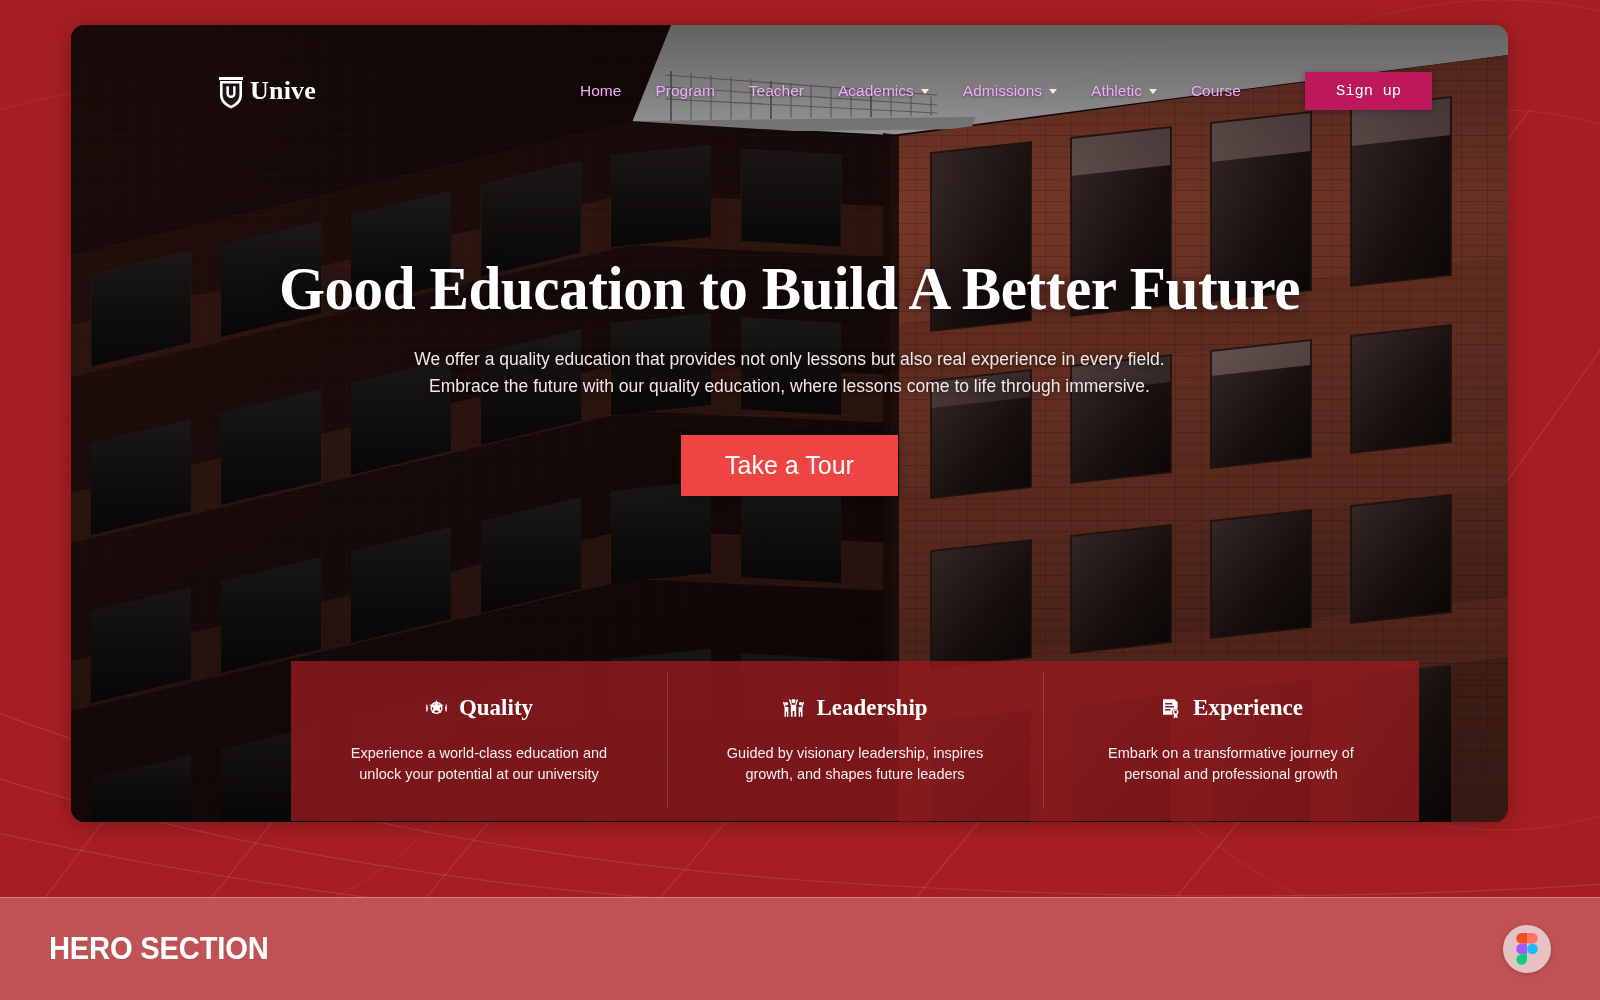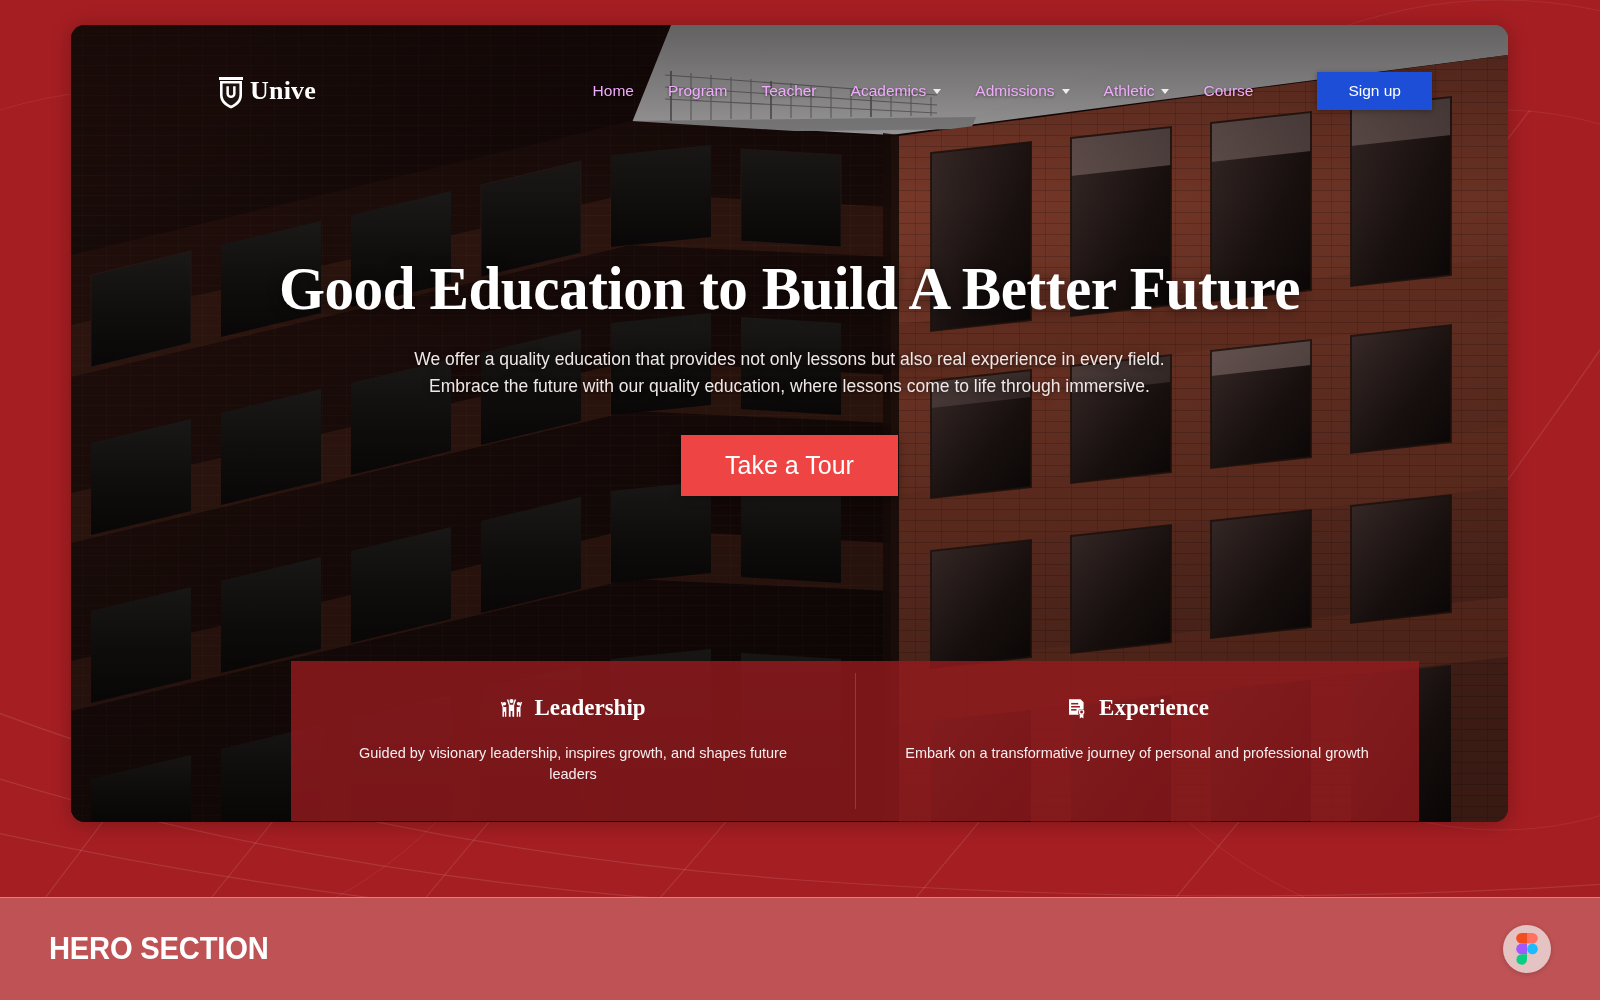--- a/index.html
+++ b/index.html
@@ -70,27 +70,27 @@
   }
   .caret {
     width: 0; height: 0;
     border-left: 4.5px solid transparent;
     border-right: 4.5px solid transparent;
     border-top: 5.5px solid #f3eeee;
     display: inline-block;
   }
   .signup-btn {
     margin-left: 30px;
-    background: #1d4ed8;
+    background: #be185d;
     color: #fff;
     font-size: 15.5px;
     padding: 10px 31px;
     border: none;
     cursor: pointer;
-    font-family: Liberation Sans, sans-serif;
+    font-family: Liberation Mono, monospace;
     box-shadow: 0 1px 6px rgba(0,0,0,.3);
   }
 
   
   .hero-copy {
     position: absolute; z-index: 6;
     left: 0; right: 0; top: 232px;
     text-align: center;
     padding: 0 60px;
   }
@@ -440,20 +440,34 @@
       <span>We offer a quality education that provides not only lessons but also real experience in every field.</span><br>
       <span>Embrace the future with our quality education, where lessons come to life through immersive.</span>
     </p>
     <div class="hero-cta-wrap">
       <button class="tour-btn">Take a Tour</button>
     </div>
   </div>
 
   <div class="feature-bar">
 
+    <div class="feature-col">
+      <div class="feature-head">
+        <span class="feature-icon">
+          <svg viewBox="0 0 24 24">
+            <path d="M12 2.8 L14.1 8.1 L19.6 8.1 L15.2 11.5 L16.9 16.9 L12 13.6 L7.1 16.9 L8.8 11.5 L4.4 8.1 L9.9 8.1 Z" fill="#fff"></path>
+            <path d="M1.6 7.2 C3.4 8.6 3.4 14.4 1.6 15.8 C1.1 13 1.1 10 1.6 7.2 Z" fill="#fff"></path>
+            <path d="M22.4 7.2 C20.6 8.6 20.6 14.4 22.4 15.8 C22.9 13 22.9 10 22.4 7.2 Z" fill="#fff"></path>
+            <circle cx="12" cy="11.4" r="5.6" fill="none" stroke="#fff" stroke-width="1.5"></circle>
+          </svg>
+        </span>
+        <span class="feature-title">Quality</span>
+      </div>
+      <p class="feature-desc">Experience a world-class education and unlock your potential at our university</p>
+    </div>
 
     <div class="feature-col">
       <div class="feature-head">
         <span class="feature-icon">
           <svg viewBox="0 0 24 24">
             <circle cx="12" cy="4.3" r="2.2" fill="#fff"></circle>
             <path d="M9.2 8.2 H14.8 V20.5 H12.9 V14.6 H11.1 V20.5 H9.2 Z" fill="#fff"></path>
             <circle cx="4.6" cy="7" r="1.9" fill="#fff"></circle>
             <path d="M2.6 10.4 H6.6 V20.5 H5.1 V15.4 H4.1 V20.5 H2.6 Z" fill="#fff"></path>
             <path d="M2.6 10.8 L0.9 5.4 L2.3 4.9 L3.8 9.7 Z" fill="#fff"></path>

